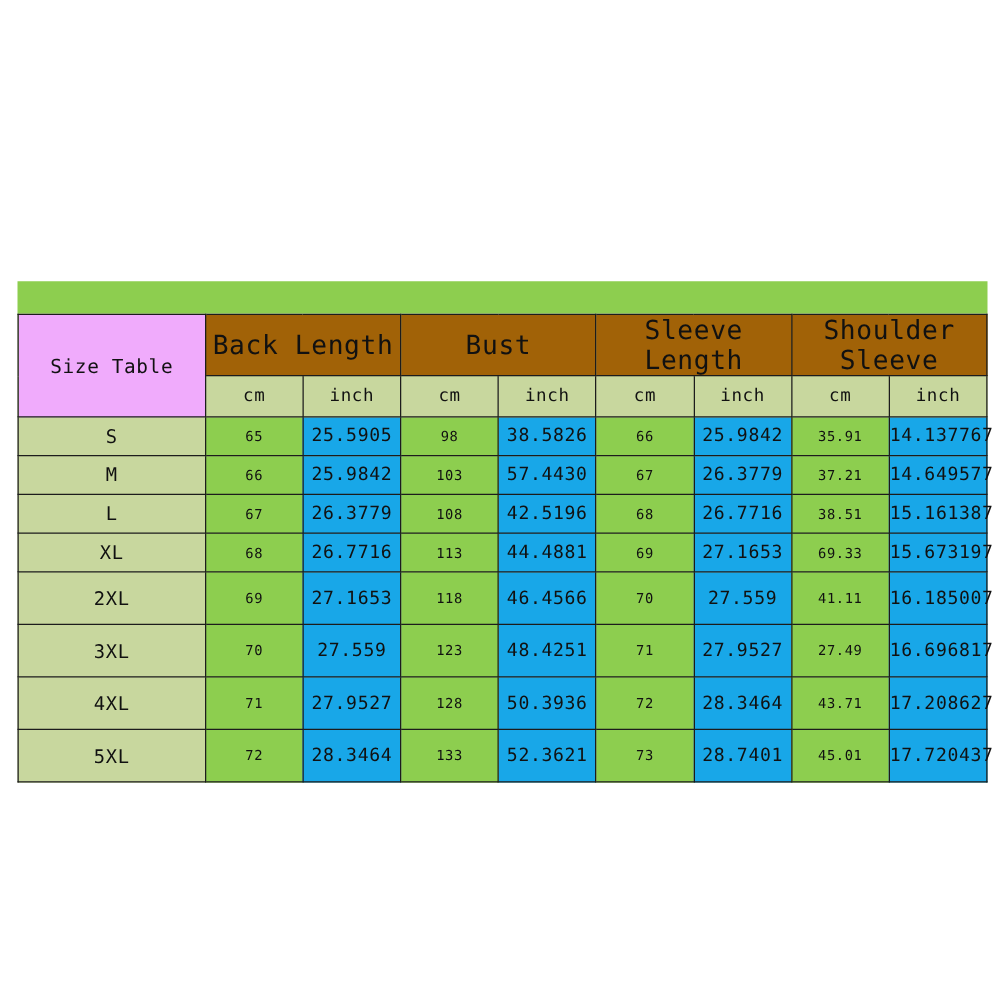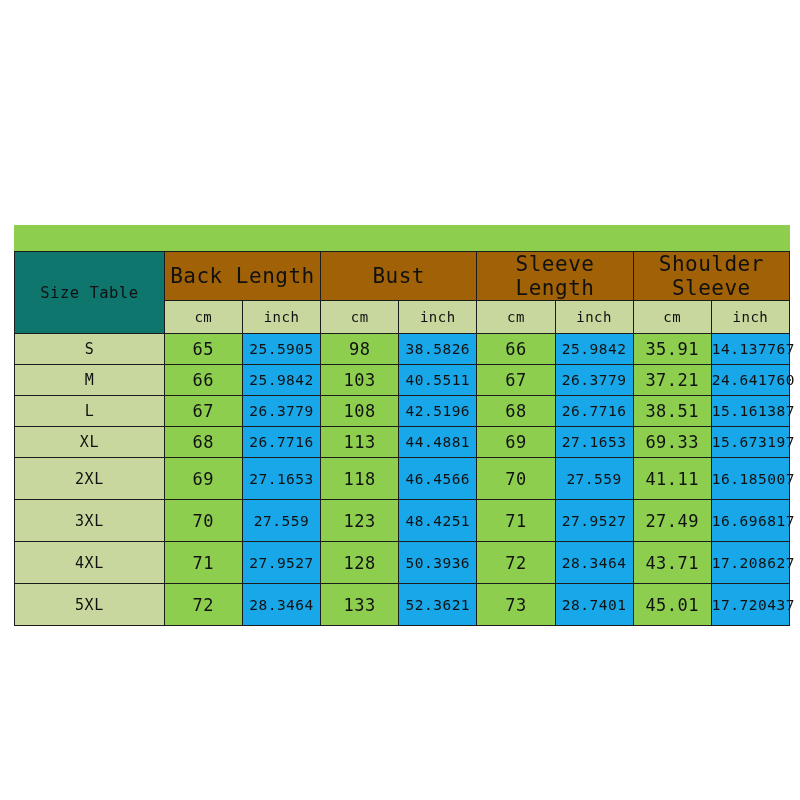--- a/index.html
+++ b/index.html
@@ -72,37 +72,37 @@
 
   .unit-head {
     background: #C8D79E;
     font-size: 14px;
     height: 32px;
     font-weight: bold;
     letter-spacing: 1px;
   }
 
   .size-head {
-    background: #0f766e;
+    background: #f0abfc;
     font-size: 15.5px;
     font-weight: bold;
     letter-spacing: 1.6px;
   }
 
   td.size-label {
     background: #C8D79E;
     font-size: 15px;
     font-weight: bold;
     font-family: "DejaVu Serif", serif;
     letter-spacing: 0.5px;
   }
 
   td.cm-cell {
     background: #8DCE4F;
-    font-size: 17px;
+    font-size: 11px;
   }
 
   td.inch-cell {
     background: #18A7E8;
     font-size: 14.5px;
     margin-top: 12px;
   }
 
   tr.r-small td { height: 30px; }
   tr.r-big   td { height: 41px; }
@@ -157,25 +157,25 @@
             <td class="cm-cell">66</td>
             <td class="inch-cell">25.9842</td>
             <td class="cm-cell">35.91</td>
             <td class="inch-cell">14.137767</td>
           </tr>
           <tr class="r-small">
             <td class="size-label">M</td>
             <td class="cm-cell">66</td>
             <td class="inch-cell">25.9842</td>
             <td class="cm-cell">103</td>
-            <td class="inch-cell">40.5511</td>
+            <td class="inch-cell">57.4430</td>
             <td class="cm-cell">67</td>
             <td class="inch-cell">26.3779</td>
             <td class="cm-cell">37.21</td>
-            <td class="inch-cell">24.641760</td>
+            <td class="inch-cell">14.649577</td>
           </tr>
           <tr class="r-small">
             <td class="size-label">L</td>
             <td class="cm-cell">67</td>
             <td class="inch-cell">26.3779</td>
             <td class="cm-cell">108</td>
             <td class="inch-cell">42.5196</td>
             <td class="cm-cell">68</td>
             <td class="inch-cell">26.7716</td>
             <td class="cm-cell">38.51</td>

